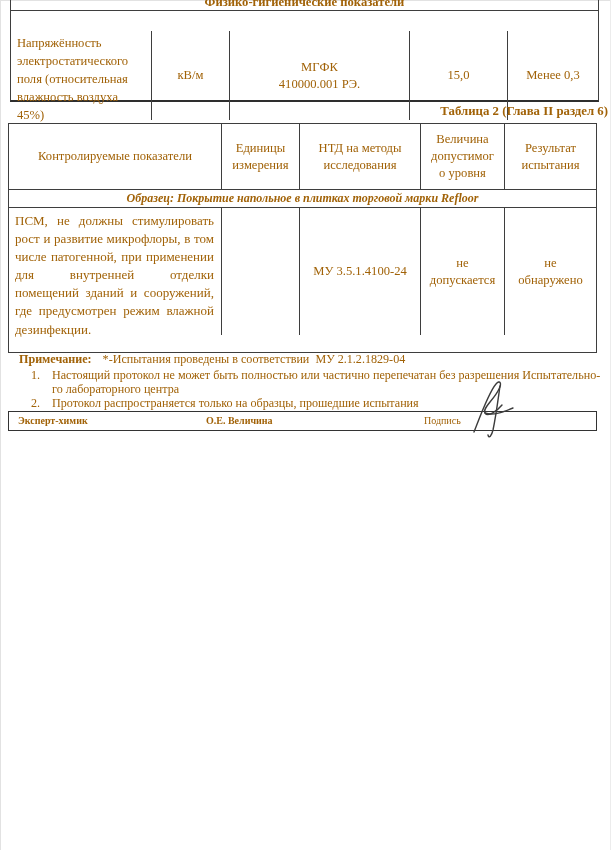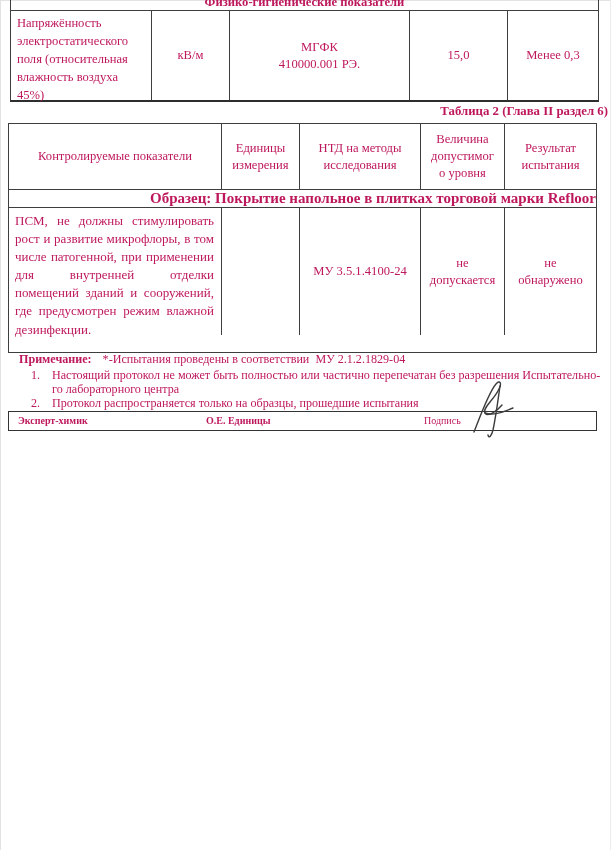--- a/index.html
+++ b/index.html
@@ -1,36 +1,36 @@
 <!DOCTYPE html>
 <html lang="ru"><head>
 <meta charset="utf-8">
 <style>
   html,body { margin:0; padding:0; background:#ffffff; }
   .page {
     position:relative; width:611px; height:850px; background:#ffffff;
-    font-family:"Liberation Serif","DejaVu Serif",serif; color:#be185d;
+    font-family:"Liberation Serif","DejaVu Serif",serif; color:#a16207;
     overflow:hidden;
     box-shadow: inset 1px 0 0 #e2e2e2, inset -1px 0 0 #ececec, inset 0 1px 0 #e2e2e2;
   }
   
   .t1 {
     position:absolute; left:10px; top:0; width:589px; height:102px;
     box-sizing:border-box;
     border-left:1px solid #3e3e3e; border-right:1px solid #3e3e3e;
     border-bottom:2px solid #2e2e2e;
   }
   .t1-header {
     height:11px; box-sizing:border-box; border-bottom:1px solid #3e3e3e;
     overflow:hidden; text-align:center;
   }
   .t1-header span {
     display:block; margin-top:-6px; font-weight:bold; font-size:12.6px; line-height:16px;
   }
-  .t1-row { display:flex; height:89px; }
+  .t1-row { display:flex; height:89px;margin-top:20px; }
   .cell { box-sizing:border-box; min-width:0; }
   .t1-row .cell { border-left:1px solid #3e3e3e; font-size:12.6px; }
   .t1-row .cell:first-child { border-left:none; }
   .vmid { display:flex; align-items:center; justify-content:center; text-align:center; white-space:pre-line; line-height:17px; }
   .t1-c1 { width:140px; flex:0 0 auto; padding:3px 4px 0 6px; white-space:pre-line; line-height:18px; }
   .t1-c2 { width:78px;  flex:0 0 auto; }
   .t1-c3 { width:180px; flex:0 0 auto; }
   .t1-c4 { width:98px;  flex:0 0 auto; }
   .t1-c5 { flex:1 1 auto; }
   
@@ -46,21 +46,21 @@
   .t2-head { display:flex; height:66px; box-sizing:border-box; border-bottom:1px solid #3e3e3e; }
   .t2-head .cell { border-left:1px solid #3e3e3e; font-size:12.6px; }
   .t2-head .cell:first-child { border-left:none; }
   .t2-c1 { width:212px; flex:0 0 auto; }
   .t2-c2 { width:78px;  flex:0 0 auto; }
   .t2-c3 { width:121px; flex:0 0 auto; }
   .t2-c4 { width:84px;  flex:0 0 auto; }
   .t2-c5 { flex:1 1 auto; }
   .t2-sample {
     height:18px; box-sizing:border-box; border-bottom:1px solid #3e3e3e;
-    text-align:right; font-weight:bold; font-size:15px; line-height:17px;
+    text-align:center; font-weight:bold; font-style:italic; font-size:12px; line-height:17px;
   }
   .t2-section {
     height:17px; box-sizing:border-box; border-bottom:1px solid #3e3e3e;
     text-align:center; font-weight:bold; font-size:12.8px; line-height:16px;
   }
   .t2-row { display:flex; height:127px; }
   .t2-row .cell { border-left:1px solid #3e3e3e; font-size:12.6px; }
   .t2-row .cell:first-child { border-left:none; }
   .t2-row .t2-c1 { padding:4px 7px 0 6px; text-align:justify; line-height:18.1px; font-size:13px; }
   
@@ -144,21 +144,21 @@
 го лабораторного центра</span>
     </div>
     <div class="note-item">
       <span class="note-num">2.</span>
       <span class="note-text">Протокол распространяется только на образцы, прошедшие испытания</span>
     </div>
   </div>
 
   <div class="signoff">
     <span class="role">Эксперт-химик</span>
-    <span class="name">О.Е. Единицы</span>
+    <span class="name">О.Е. Величина</span>
     <span class="slabel">Подпись</span>
   </div>
 
   <svg class="sig" viewBox="0 0 46 61" aria-hidden="true">
     <path d="M5,52 C12,34 20,12 27,4 C31,-0.5 33,3 30,9 C25,20 13,28 16,33 C19,37.5 28,31 33,25"></path>
     <path d="M31,6 C29,20 27,36 24,50 C22.5,56 20,59 19,55"></path>
     <path d="M16,33 C24,36 34,32 44,28"></path>
   </svg>
 
 </div>

